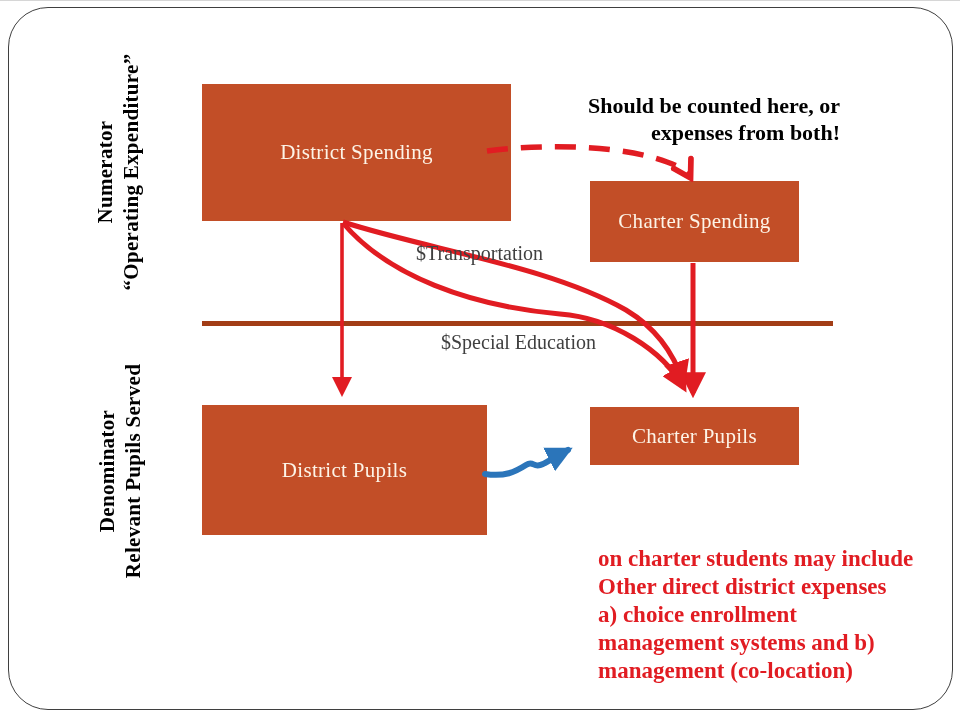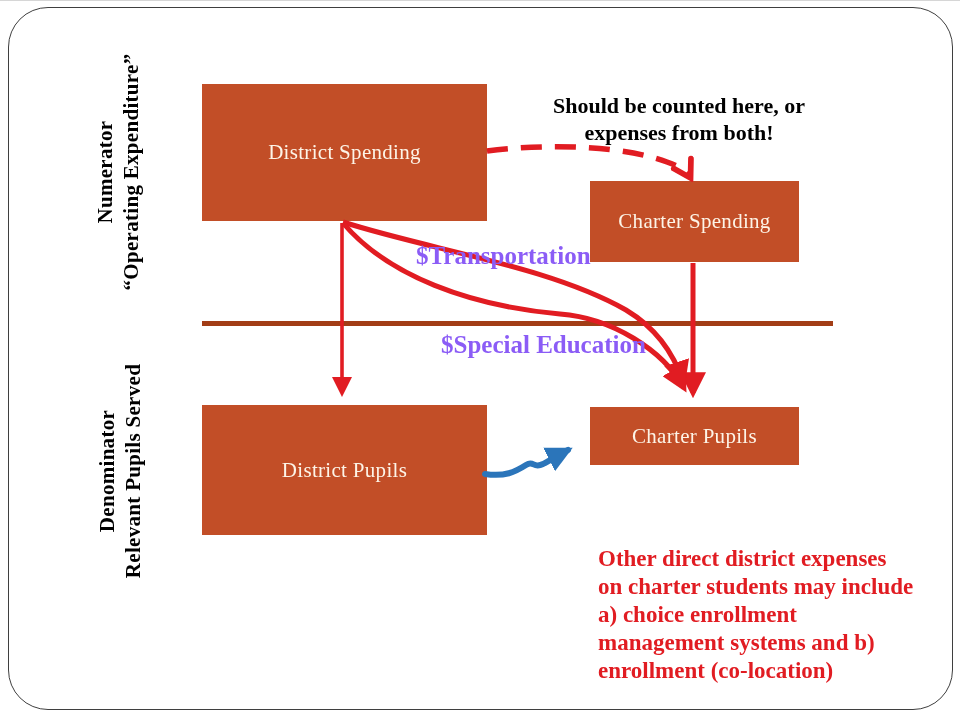--- a/index.html
+++ b/index.html
@@ -19,32 +19,32 @@
     font-weight:bold;font-size:21px;line-height:26px;letter-spacing:.3px;
   }
   .vlabel span{display:block;}
   .vlabel.numerator{left:118px;top:172px;}
   .vlabel.denominator{left:120px;top:471px;}
   .box{
     position:absolute;background:#c24e27;color:#fdf4e7;
     display:flex;align-items:center;justify-content:center;
     font-size:21px;letter-spacing:.3px;z-index:1;
   }
-  .box.district-spending{left:202px;top:84px;width:285px;height:137px;}
+  .box.district-spending{left:202px;top:84px;width:309px;height:137px;}
   .box.charter-spending{left:590px;top:181px;width:209px;height:81px;align-items:center;}
   .box.district-pupils{left:202px;top:405px;width:285px;height:130px;}
   .box.charter-pupils{left:590px;top:407px;width:209px;height:58px;}
   .divider{position:absolute;left:202px;top:321px;width:631px;height:5px;background:#a23d16;z-index:0;}
   svg.arrows{position:absolute;left:0;top:0;width:960px;height:720px;z-index:2;pointer-events:none;}
   .note-black{
-    position:absolute;left:518px;top:92px;width:322px;text-align:center;
+    position:absolute;left:518px;top:92px;width:322px;text-align:right;
     color:#000;font-weight:bold;font-size:22px;line-height:27px;z-index:3;
   }
   .flow-label{
-    position:absolute;color:#8b5cf6;font-weight:bold;font-size:25px;z-index:3;white-space:nowrap;
+    position:absolute;color:#404040;font-weight:normal;font-size:20px;z-index:3;white-space:nowrap;
   }
   .flow-label.transportation{left:416px;top:242px;}
   .flow-label.special-education{left:421px;top:331px;margin-left:20px;}
   .note-red{
     position:absolute;left:598px;top:545px;width:350px;
     color:#e11c22;font-weight:bold;font-size:23px;line-height:28px;z-index:3;
   }
   .note-red span,.note-black span{display:block;}
 </style>
 </head>
@@ -110,20 +110,20 @@
 
   <div class="note-black">
     <span>Should be counted here, or</span>
     <span>expenses from both!</span>
   </div>
 
   <div class="flow-label transportation">$Transportation</div>
   <div class="flow-label special-education">$Special Education</div>
 
   <div class="note-red">
+    <span>on charter students may include</span>
     <span>Other direct district expenses</span>
-    <span>on charter students may include</span>
     <span>a) choice enrollment</span>
     <span>management systems and b)</span>
-    <span>enrollment (co-location)</span>
+    <span>management (co-location)</span>
   </div>
 
 </div>
 
 </body></html>

